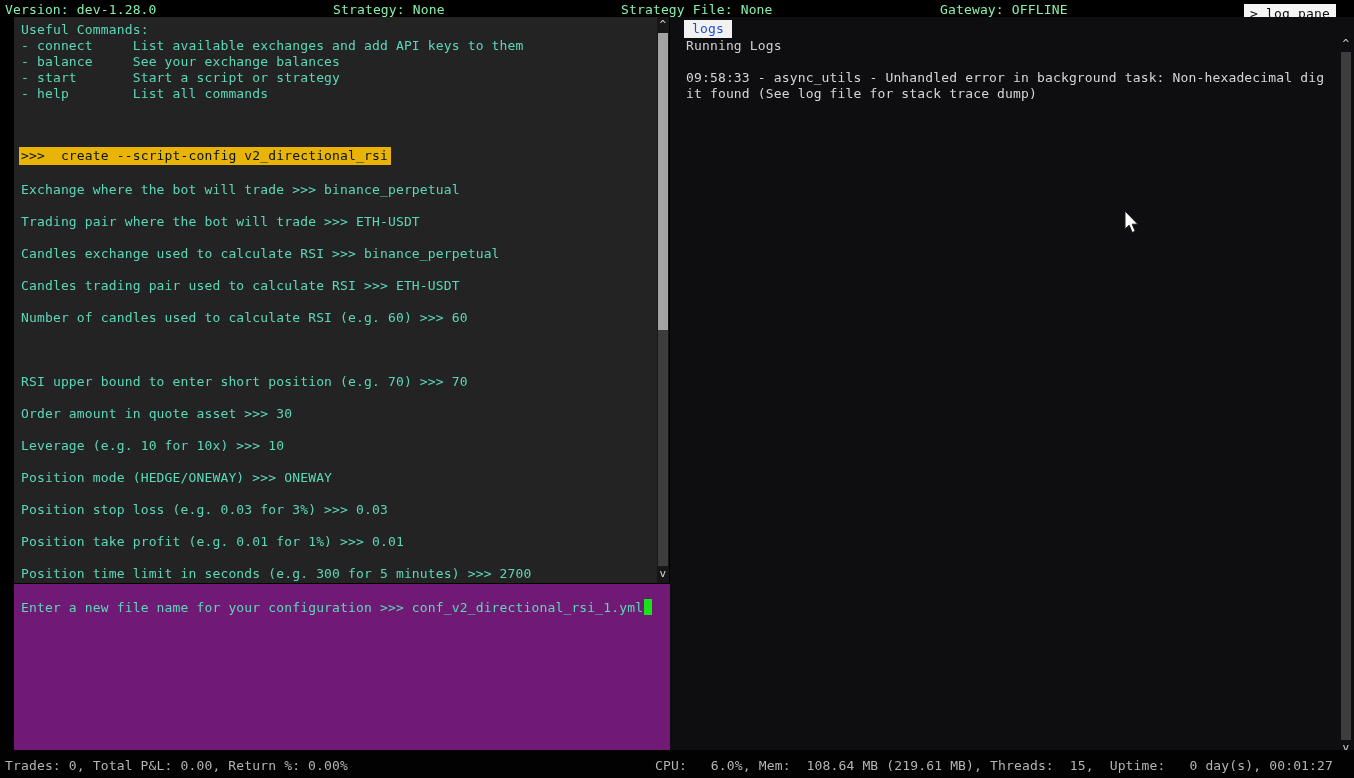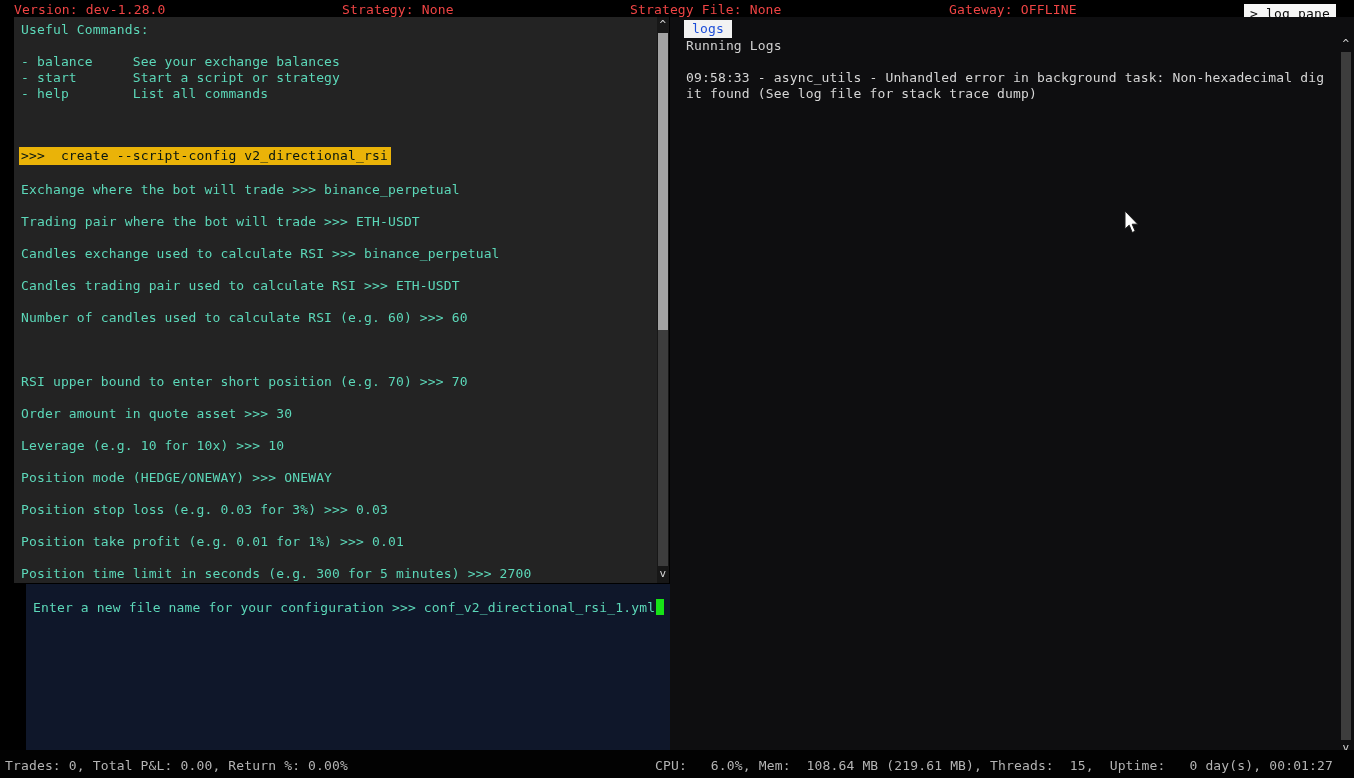--- a/index.html
+++ b/index.html
@@ -2,39 +2,39 @@
 <html><head>
 <meta charset="utf-8">
 <style>
   * { margin:0; padding:0; box-sizing:border-box; }
   html,body { width:1354px; height:778px; background:#000; overflow:hidden; }
   body { font-family:"DejaVu Sans Mono","Liberation Mono",monospace; font-size:13px; letter-spacing:0.15px; }
   #app { position:relative; width:1354px; height:778px; background:#000; }
 
   
   .topbar { position:absolute; left:0; top:0; width:1354px; height:17px; background:#000; }
-  .topbar span { position:absolute; top:2px; color:#ef4444; white-space:pre;margin-left:9px; }
+  .topbar span { position:absolute; top:2px; color:#86efac; white-space:pre; }
   .logpane-btn { position:absolute; top:4px; right:18px; width:92px; height:19px; background:#f5f5f5; color:#0a0a0a; text-align:center; line-height:19px; white-space:pre; }
 
   
   .output-pane { position:absolute; left:14px; top:17px; width:643px; height:566px; background:#232323; }
   .tline { position:absolute; left:7px; white-space:pre; color:#5cd8b9; }
   .echo-line { position:absolute; left:5px; top:130px; height:18px; }
   .echo-line span { display:inline-block; background:#eab308; color:#061511; white-space:pre; padding:1px 3px 2px 2px; }
 
   
   .vscroll { position:absolute; width:12px; }
   .vscroll .arrow { position:absolute; left:0; width:12px; height:16px; color:#d6d6d6; text-align:center; font-size:11px; line-height:15px; }
   .vscroll .track { position:absolute; left:1px; width:10px; background:#3d3d3d; }
   .vscroll .thumb { position:absolute; left:1px; width:10px; background:#a3a3a3; }
   #left-scroll { left:657px; top:17px; height:566px; background:#171717; }
   #log-scroll  { left:1340px; top:17px; height:737px; background:transparent; }
 
   
-  .input-pane { position:absolute; left:26px; top:584px; width:768px; height:166px; background:#0f172a; }
+  .input-pane { position:absolute; left:14px; top:584px; width:768px; height:166px; background:#701a75; }
   .input-line { position:absolute; left:7px; top:15px; white-space:pre; color:#5cd8b9; }
   .cursor-block { display:inline-block; width:8px; height:16px; background:#17e317; vertical-align:text-bottom; margin-left:1px; }
 
   
   .log-pane { position:absolute; left:670px; top:17px; width:684px; height:737px; background:#0e0e10; }
   .log-tab { position:absolute; left:14px; top:3px; height:18px; padding:0 8px; background:#f2f2f2; color:#1d4ed8; line-height:18px; white-space:pre; }
   .log-title { position:absolute; left:16px; top:21px; color:#cfcfcf; white-space:pre; }
   .log-line { position:absolute; left:16px; color:#d6d6d6; white-space:pre; }
 
   
@@ -51,20 +51,21 @@
   <div class="topbar">
     <span style="left:5px">Version: dev-1.28.0</span>
     <span style="left:333px">Strategy: None</span>
     <span style="left:621px">Strategy File: None</span>
     <span style="left:940px">Gateway: OFFLINE</span>
     <div class="logpane-btn">&gt; log pane</div>
   </div>
 
   <div class="output-pane">
     <div class="tline" style="top:5px">Useful Commands:</div>
+    <div class="tline" style="top:21px">- connect     List available exchanges and add API keys to them</div>
     <div class="tline" style="top:37px">- balance     See your exchange balances</div>
     <div class="tline" style="top:53px">- start       Start a script or strategy</div>
     <div class="tline" style="top:69px">- help        List all commands</div>
 
     <div class="echo-line">
       <span>&gt;&gt;&gt;  create --script-config v2_directional_rsi</span>
     </div>
 
     <div class="tline" style="top:165px">Exchange where the bot will trade &gt;&gt;&gt; binance_perpetual</div>
     <div class="tline" style="top:197px">Trading pair where the bot will trade &gt;&gt;&gt; ETH-USDT</div>

